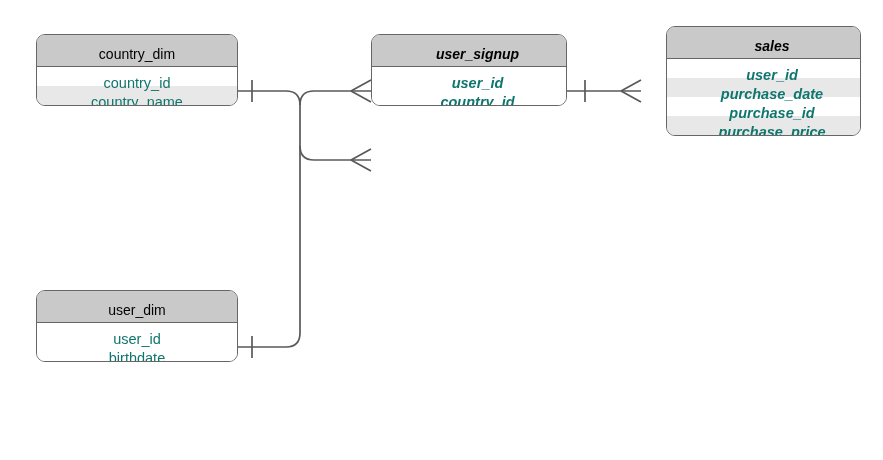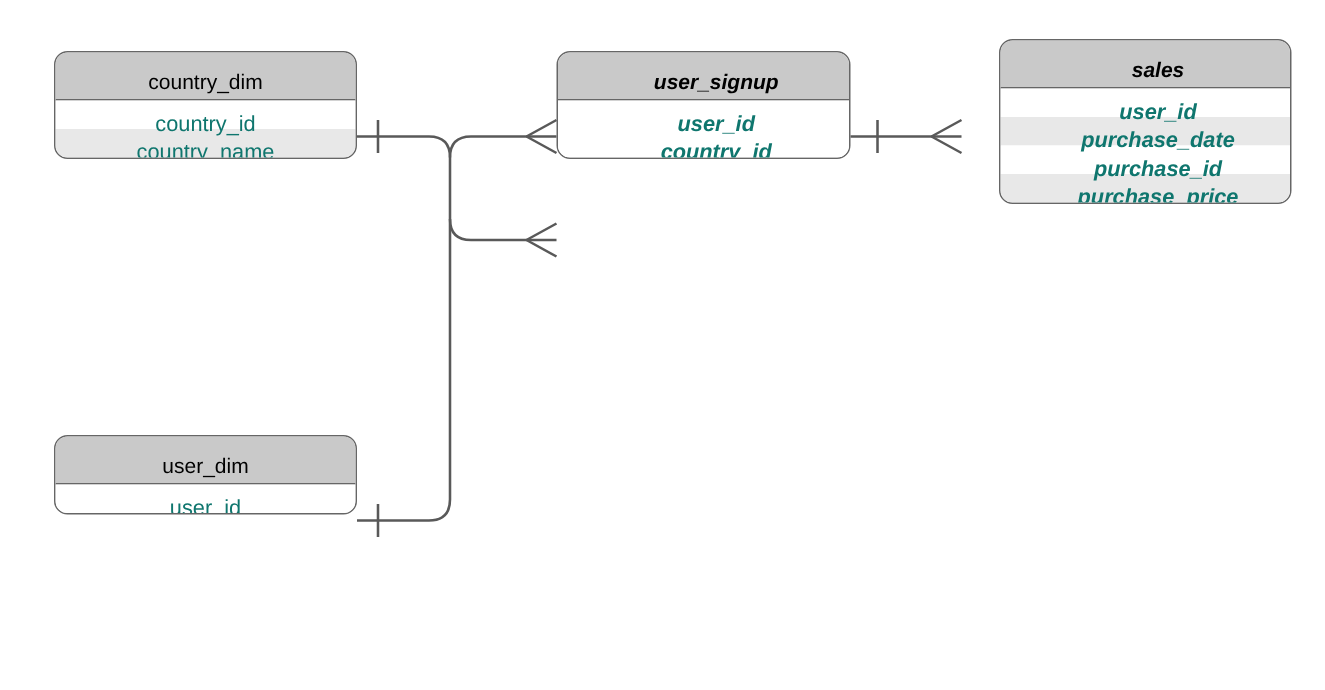--- a/index.html
+++ b/index.html
@@ -97,15 +97,16 @@
     <div class="thead">sales</div>
     <div class="row">user_id</div>
     <div class="row alt">purchase_date</div>
     <div class="row">purchase_id</div>
     <div class="row alt">purchase_price</div>
   </div>
 
   <div class="table v-center" style="left:36px;top:290px;width:202px;">
     <div class="thead">user_dim</div>
     <div class="row">user_id</div>
+    <div class="row">birthdate</div>
   </div>
 
 </div>
 
 </body></html>

